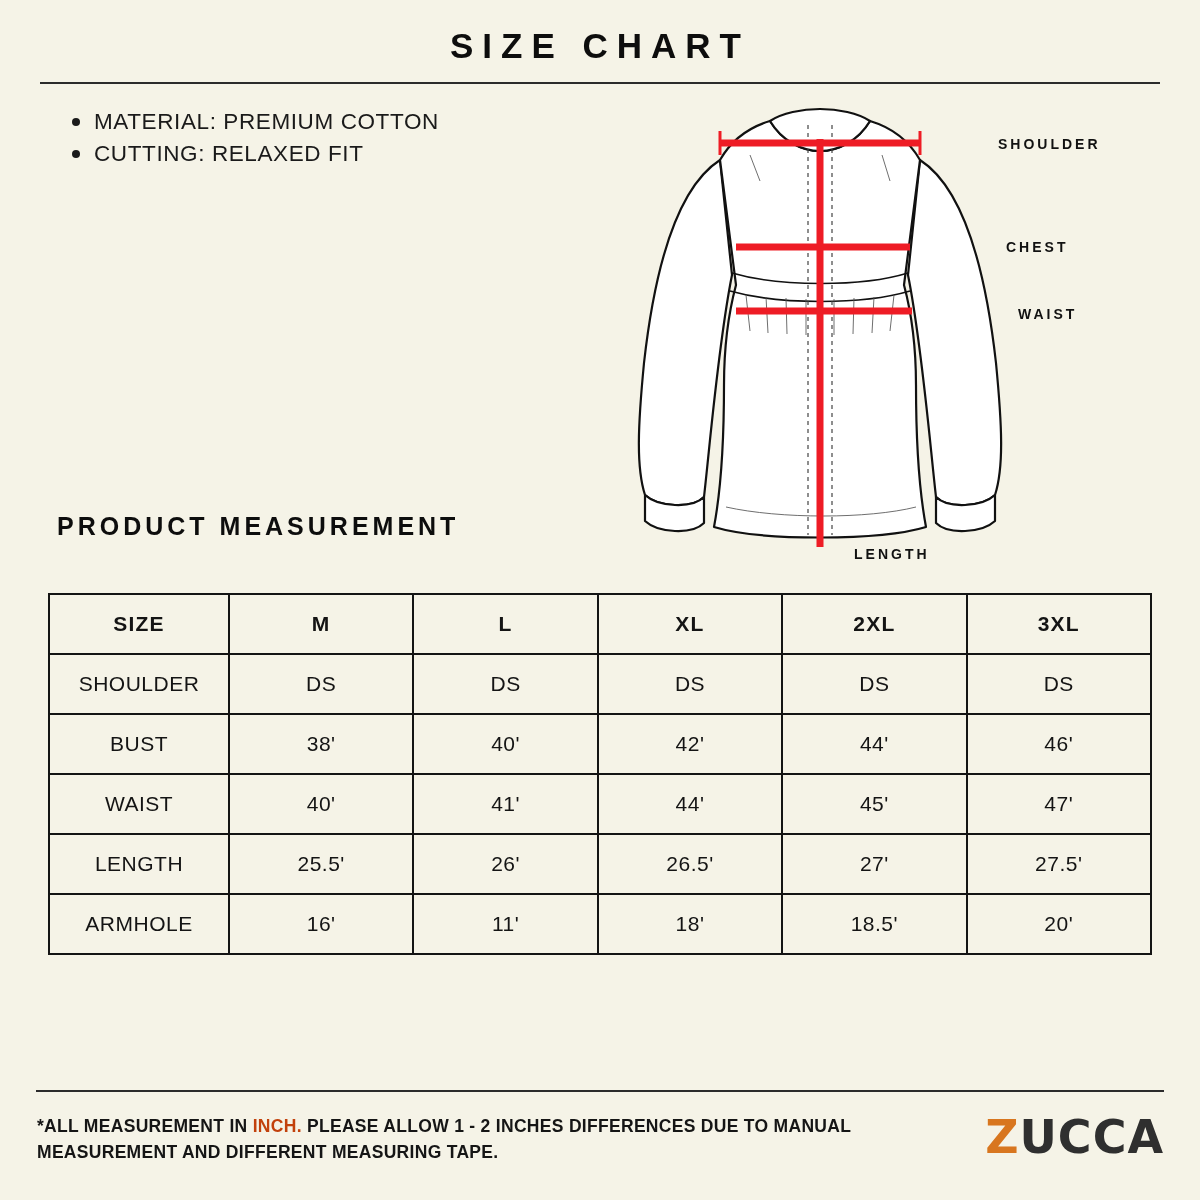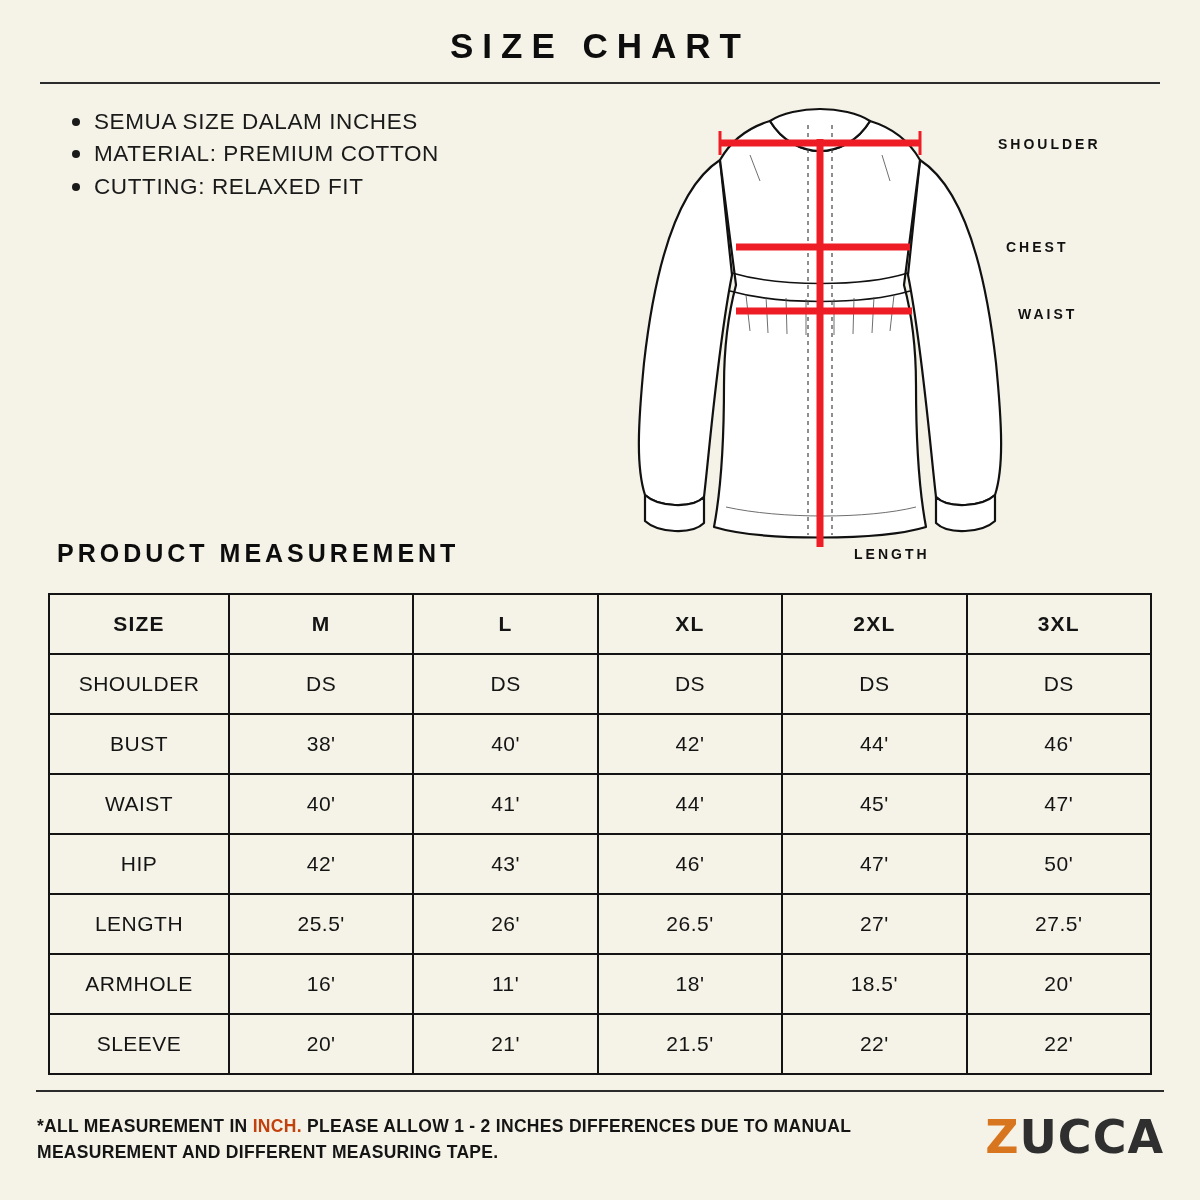--- a/index.html
+++ b/index.html
@@ -87,21 +87,20 @@
 
   
   .pm-heading {
     position: absolute;
     left: 57px;
     top: 512px;
     font-size: 25px;
     font-weight: bold;
     letter-spacing: 4px;
     color: #0d0d0d;
-    margin-top: 27px;
   }
 
   
   .table-wrap {
     position: absolute;
     left: 48px;
     top: 593px;
     width: 1104px;
   }
   table.sizes {
@@ -161,21 +160,20 @@
 </style>
 </head>
 <body>
 
 <div class="page">
 
   <div class="title">SIZE CHART</div>
   <div class="title-rule"></div>
 
   <ul class="bullets">
-    <li>SEMUA SIZE DALAM INCHES</li>
     <li>MATERIAL: PREMIUM COTTON</li>
     <li>CUTTING: RELAXED FIT</li>
   </ul>
 
   <div class="illus">
     <svg width="560" height="490" viewBox="0 0 560 490">
       <g fill="#ffffff" stroke="#111111" stroke-width="2.2" stroke-linejoin="round">
 
         <path d="M120 65 C 78 92, 55 170, 44 268 C 38 330, 36 372, 45 400
                  C 58 412, 92 414, 104 402 C 110 350, 118 250, 132 180 Z"></path>
@@ -279,51 +277,35 @@
         </tr>
         <tr>
           <td>WAIST</td>
           <td>40'</td>
           <td>41'</td>
           <td>44'</td>
           <td>45'</td>
           <td>47'</td>
         </tr>
         <tr>
-          <td>HIP</td>
-          <td>42'</td>
-          <td>43'</td>
-          <td>46'</td>
-          <td>47'</td>
-          <td>50'</td>
-        </tr>
-        <tr>
           <td>LENGTH</td>
           <td>25.5'</td>
           <td>26'</td>
           <td>26.5'</td>
           <td>27'</td>
           <td>27.5'</td>
         </tr>
         <tr>
           <td>ARMHOLE</td>
           <td>16'</td>
           <td>11'</td>
           <td>18'</td>
           <td>18.5'</td>
           <td>20'</td>
         </tr>
-        <tr>
-          <td>SLEEVE</td>
-          <td>20'</td>
-          <td>21'</td>
-          <td>21.5'</td>
-          <td>22'</td>
-          <td>22'</td>
-        </tr>
       </tbody>
     </table>
   </div>
 
   <div class="foot-rule"></div>
 
   <div class="footnote">
     <span>*ALL MEASUREMENT IN </span><span class="hl">INCH.</span><span> PLEASE ALLOW 1 - 2 INCHES DIFFERENCES DUE TO MANUAL MEASUREMENT AND DIFFERENT MEASURING TAPE.</span>
   </div>
 

